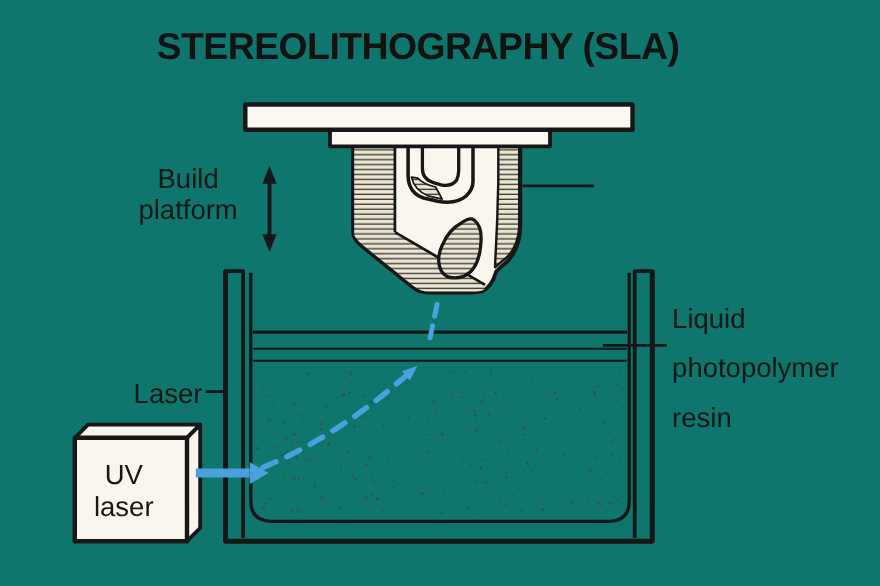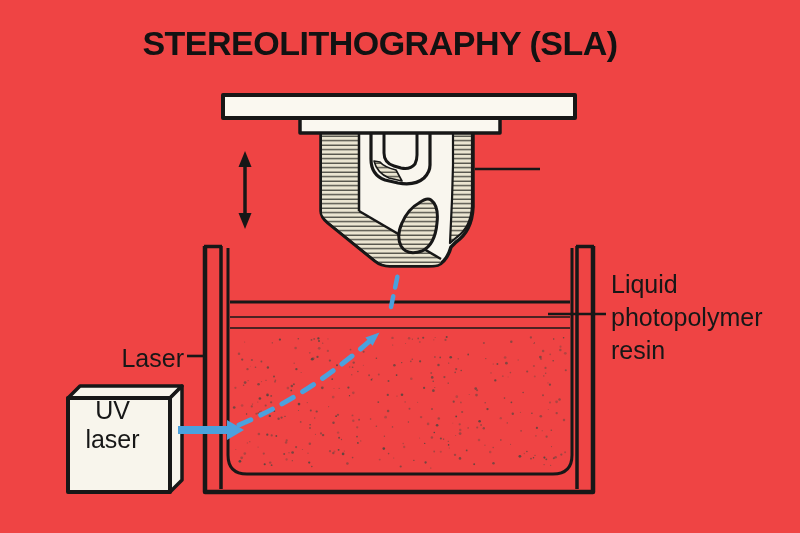--- a/index.html
+++ b/index.html
@@ -1,32 +1,32 @@
 <!DOCTYPE html>
 <html><head>
 <meta charset="utf-8">
 <style>
   html,body{margin:0;padding:0;}
   #stage{
     position:relative;width:800px;height:533px;overflow:hidden;
-    background:#ef4444;
+    background:#0f766e;
     font-family:"Liberation Sans",sans-serif;
   }
   svg{position:absolute;left:0;top:0;}
   .label{
     position:absolute;color:#171717;font-size:25px;line-height:28px;
     white-space:pre;letter-spacing:0px;
   }
   .center{text-align:center;}
   .right{text-align:right;}
   #title{
     position:absolute;left:0;top:24px;width:760px;text-align:center;
     font-size:34px;font-weight:bold;letter-spacing:-0.5px;color:#121212;
   }
-  #lbl-liquid{line-height:33px;}
+  #lbl-liquid{line-height:45px;}
   #lbl-3d{line-height:29px;}
   #lbl-uv{line-height:29px;}
 </style>
 </head>
 <body>
 
 <div id="stage">
 
   <svg width="800" height="533" viewBox="0 0 800 533">
     <defs>
@@ -451,24 +451,26 @@
 
     <g stroke="#171717">
       <line x1="475" y1="169" x2="540" y2="169" stroke-width="2.6"></line>
       <line x1="548" y1="314" x2="606" y2="314" stroke-width="2.6"></line>
       <line x1="187" y1="356" x2="203" y2="356" stroke-width="2.6"></line>
     </g>
   </svg>
 
   <div id="title">STEREOLITHOGRAPHY (SLA)</div>
 
+  <div class="label center" style="left:96px;top:149px;width:150px;"><span [o="">Build</span>
+<span>platform</span></div>
 
 
   <div class="label" id="lbl-liquid" style="left:611px;top:268px;"><span>Liquid</span>
 <span>photopolymer</span>
 <span>resin</span></div>
 
   <div class="label right" style="left:104px;top:344px;width:80px;">Laser</div>
 
-  <div class="label center" id="lbl-uv" style="left:70px;top:396px;width:85px;"><span>UV</span>
+  <div class="label center" id="lbl-uv" style="left:70px;top:418px;width:85px;"><span>UV</span>
 <span>laser</span></div>
 
 </div>
 
 </body></html>

